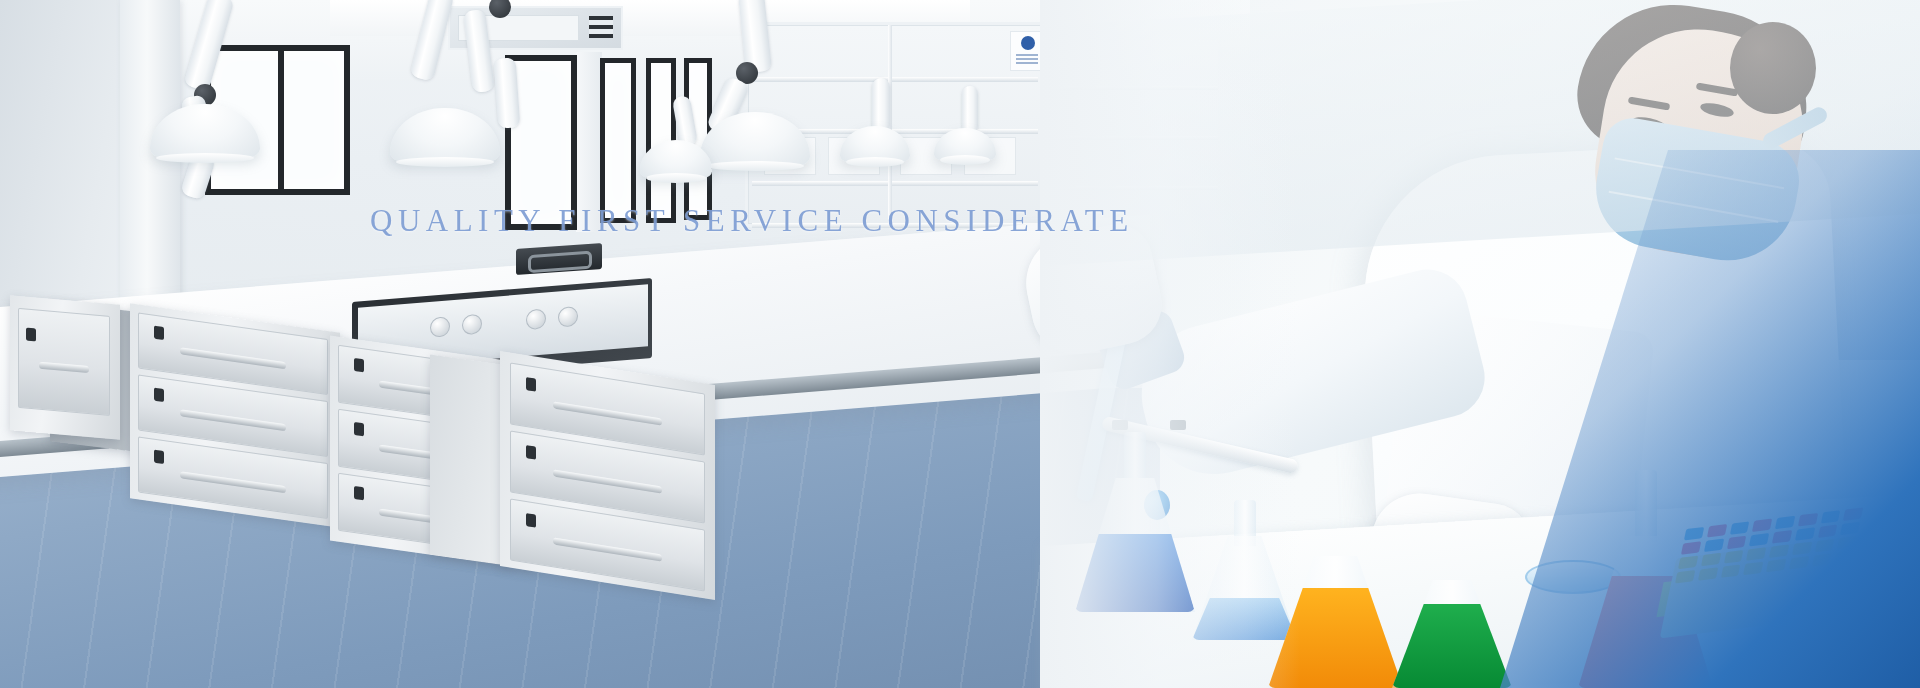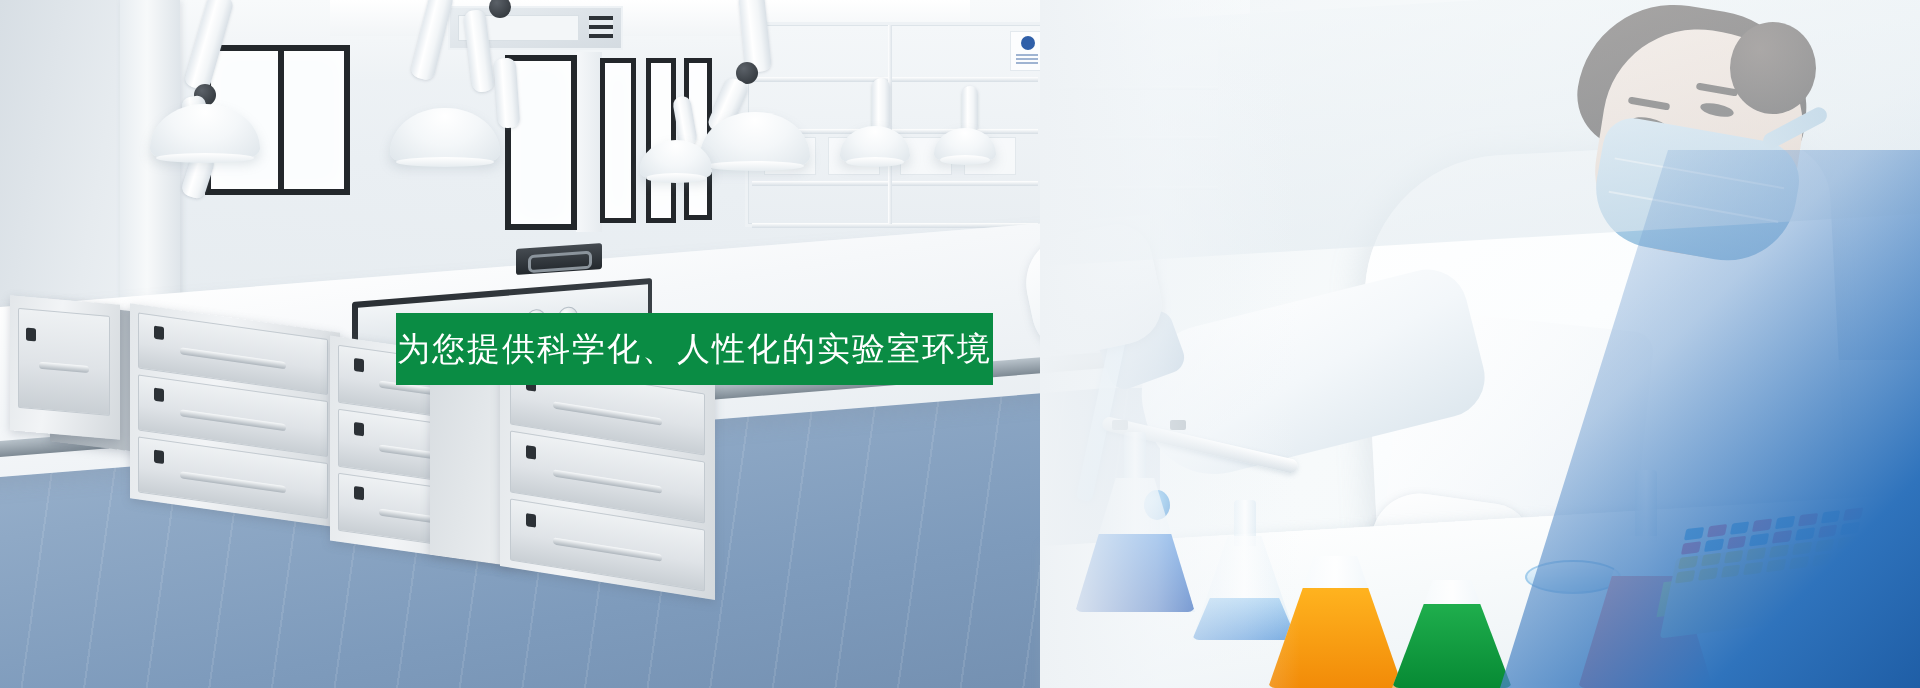--- a/index.html
+++ b/index.html
@@ -706,19 +706,17 @@
           <div class="t yellow"></div>
         <div class="t yellow"></div>
           <div class="t yellow"></div>
       </div>
     </div>
 
     <div class="blue-corner"></div>
     <div class="scene-fade"></div>
   </div>
 
-
-
-  <div class="greenbar">
-    <span>为您提供科学化、人性化的实验室环境</span>
-  </div>
+  <div class="eyebrow">QUALITY FIRST SERVICE CONSIDERATE</div>
+
+
 
 </div>
 
 </body></html>

